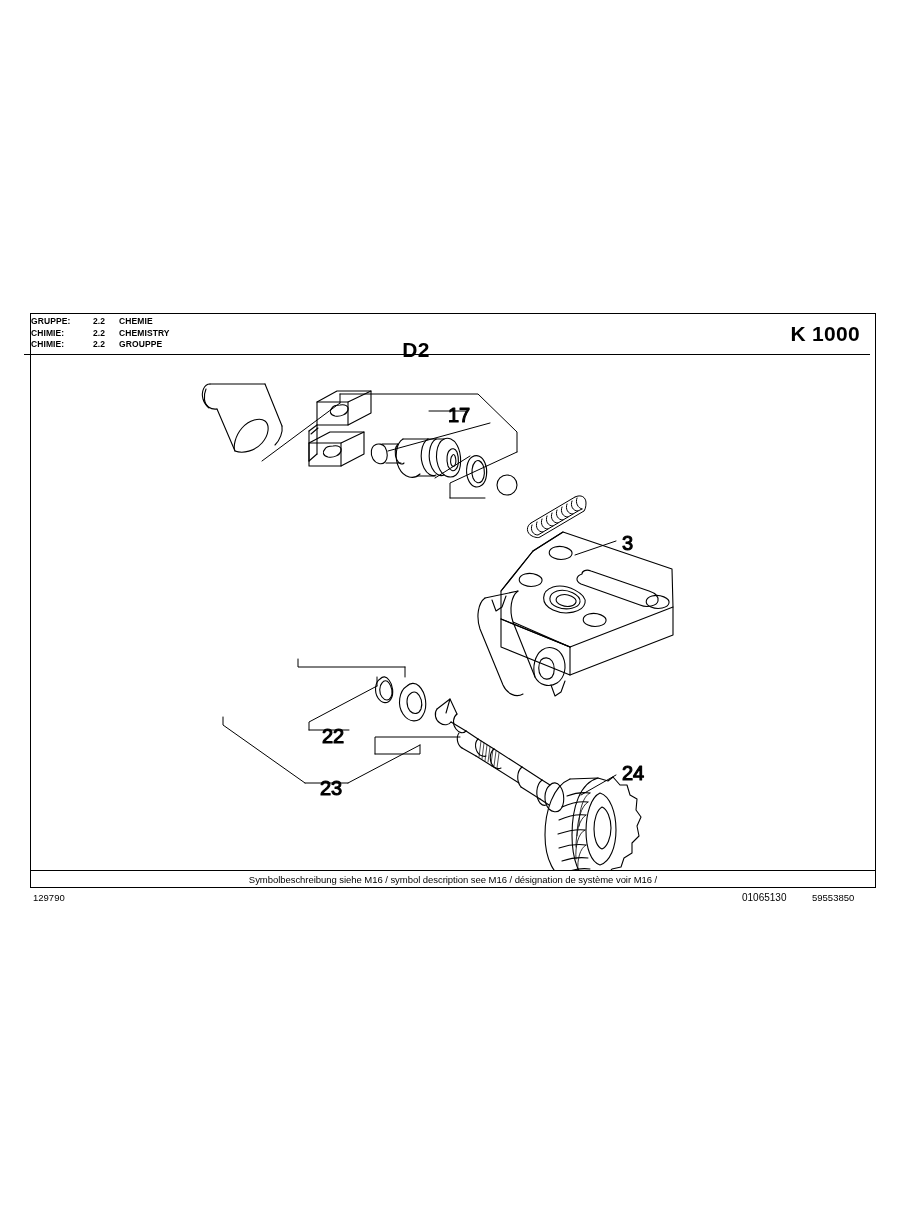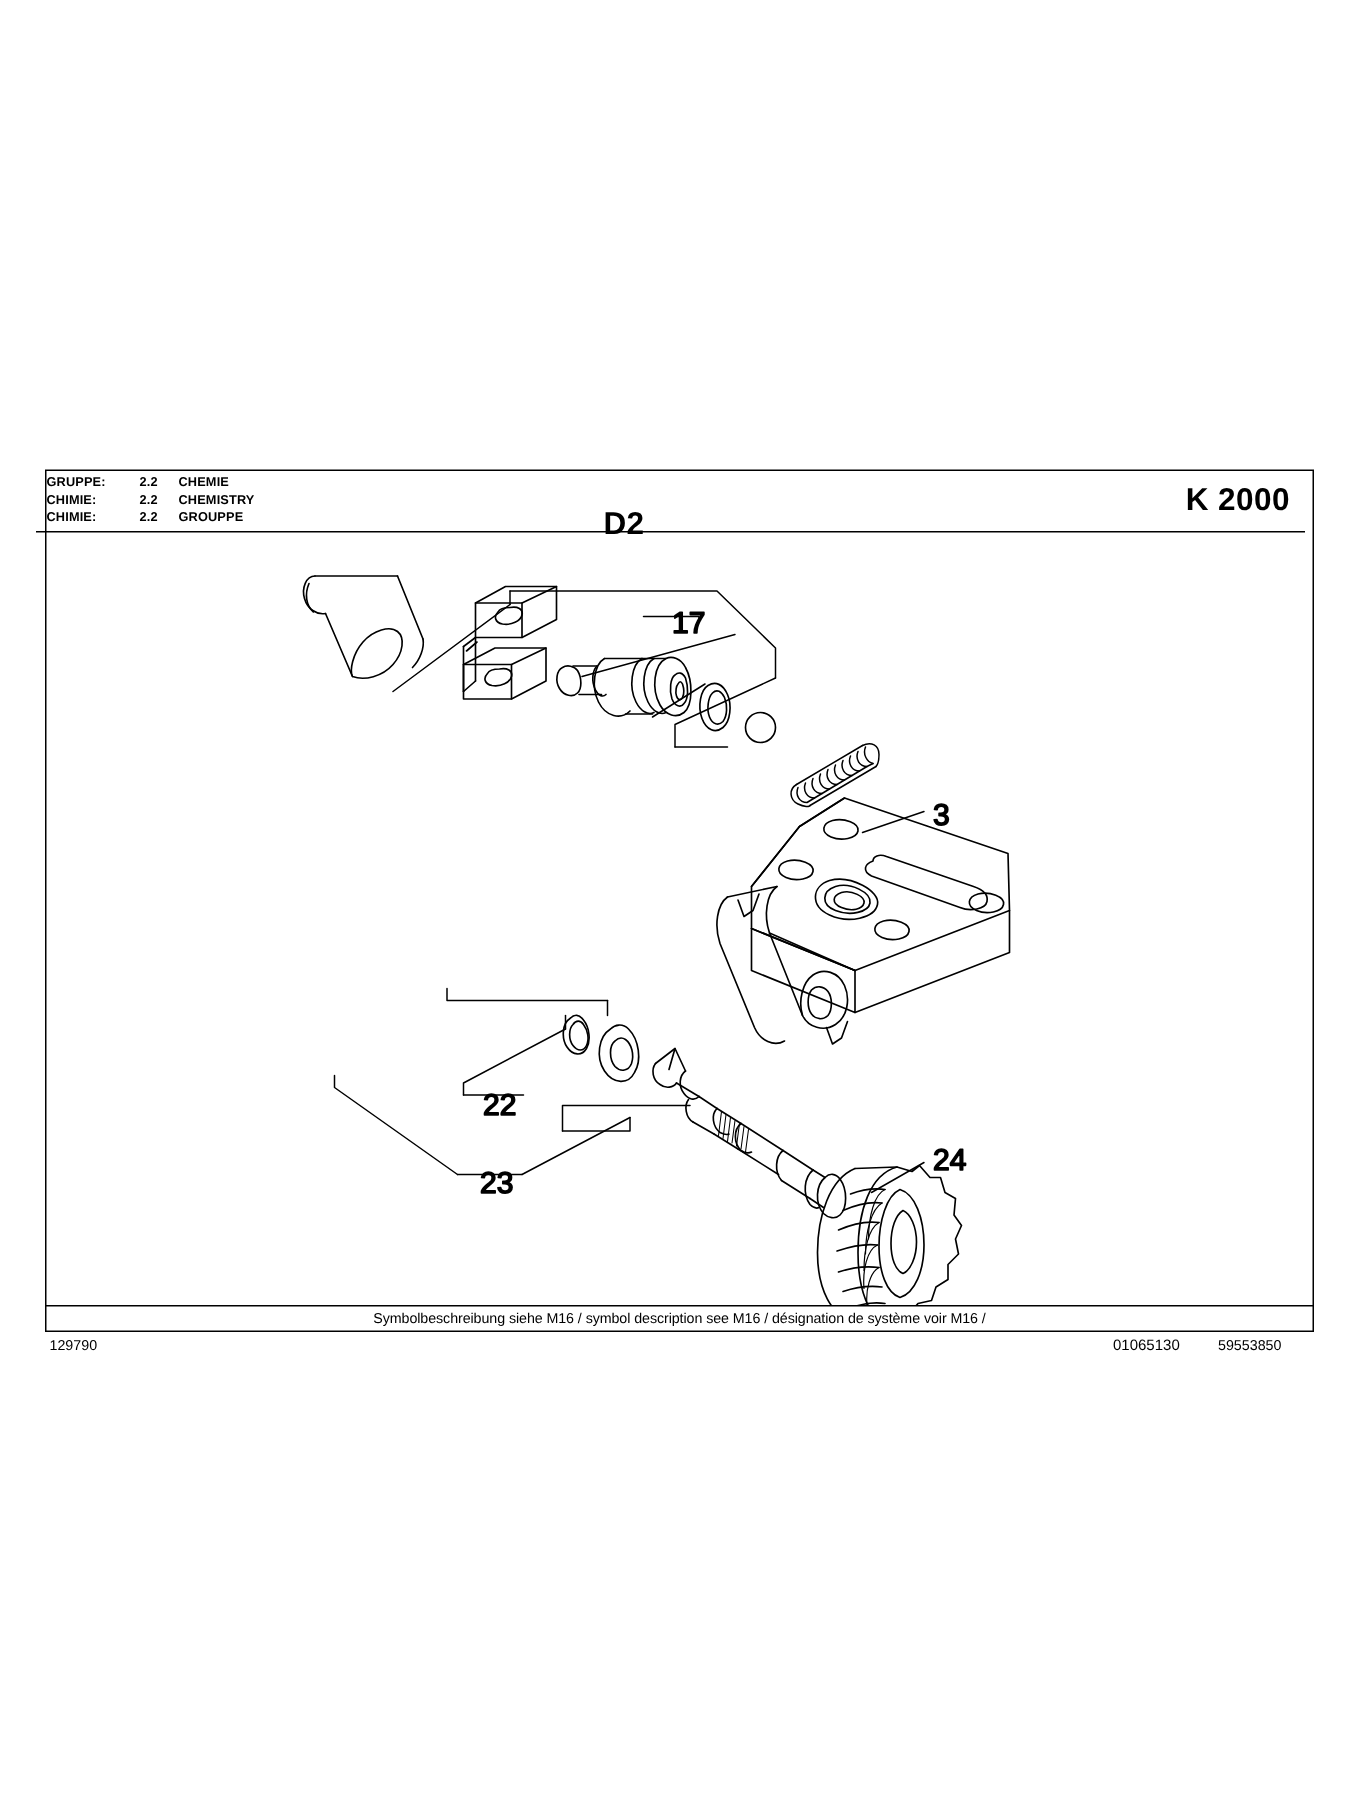--- a/index.html
+++ b/index.html
@@ -152,21 +152,21 @@
         <span class="group-lang">GRUPPE:</span><span class="group-num">2.2</span><span class="group-name">CHEMIE</span>
       </span>
       <span class="group-row">
         <span class="group-lang">CHIMIE:</span><span class="group-num">2.2</span><span class="group-name">CHEMISTRY</span>
       </span>
       <span class="group-row">
         <span class="group-lang">CHIMIE:</span><span class="group-num">2.2</span><span class="group-name">GROUPPE</span>
       </span>
     </div>
     <div class="page-title">D2</div>
-    <div class="model-title">K 2000</div>
+    <div class="model-title">K 1000</div>
   </div>
 
   <div class="frame"></div>
 
   <svg id="drawing" viewBox="0 0 846 515">
     <g fill="none" stroke="#000" stroke-width="1.1" stroke-linejoin="round" stroke-linecap="round">
 
       <g stroke-width="1">
 
         <path d="M 310 39 L 448 39 L 487 77 L 487 97"></path>

